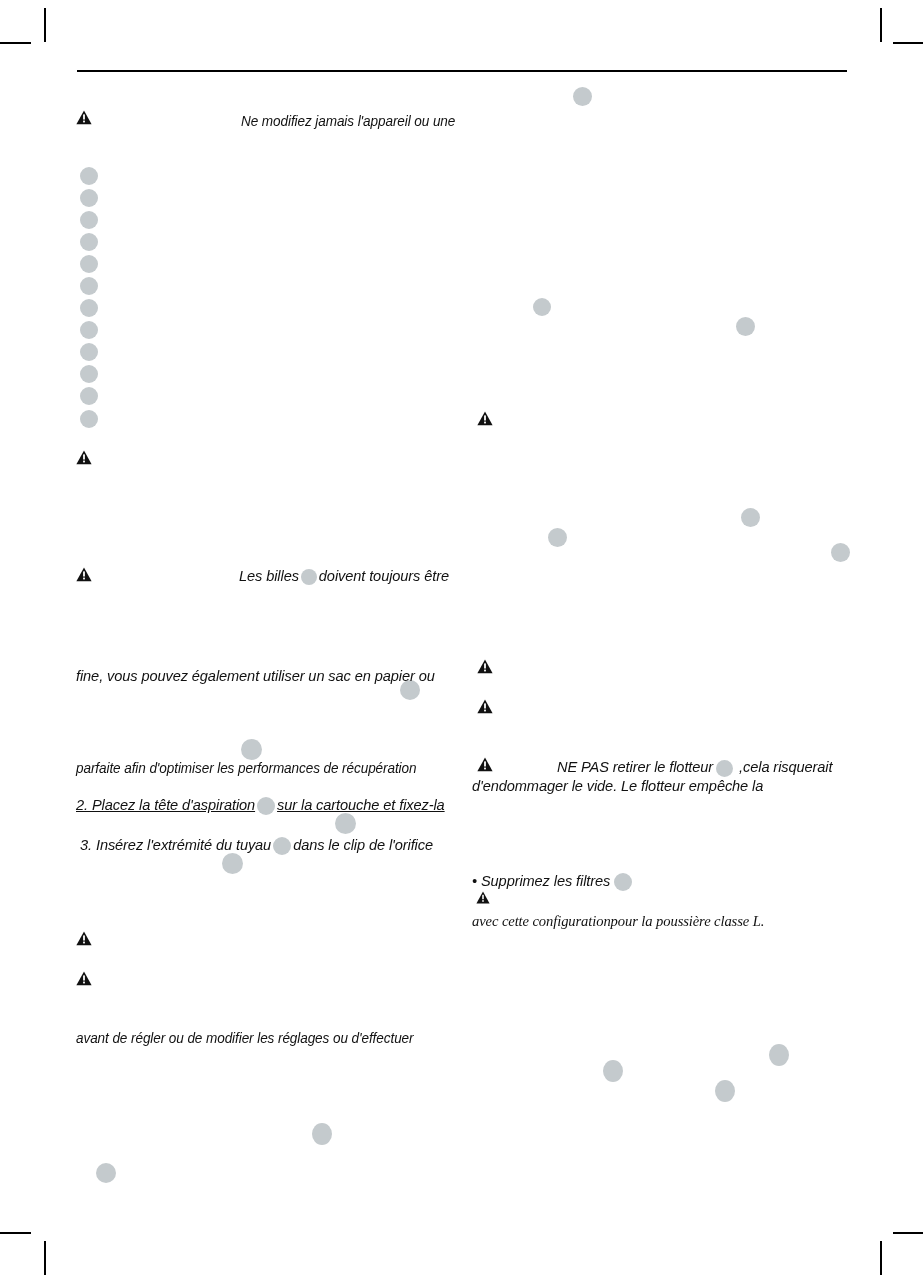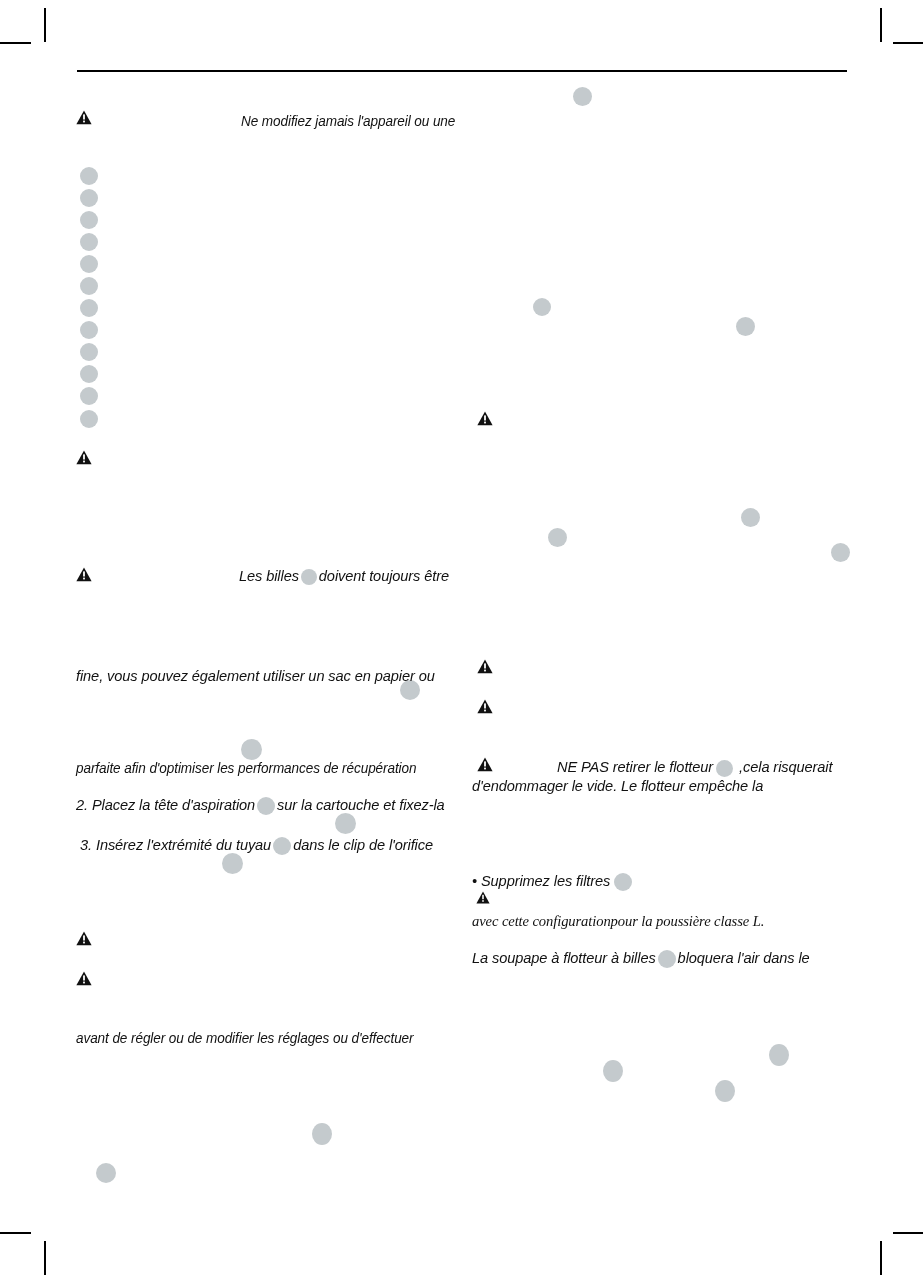--- a/index.html
+++ b/index.html
@@ -192,38 +192,35 @@
 
 
   <div class="txt" style="left:239px; top:567px;">
     <span>Les billes</span><span class="dot inline"></span><span>doivent toujours être</span>
   </div>
 
   <div class="txt" style="left:76px; top:643px;margin-top:24px;">fine, vous pouvez également utiliser un sac en papier ou</div>
 
   <div class="txt narrow" style="left:76px; top:759px;">parfaite afin d'optimiser les performances de récupération</div>
 
-  <div class="txt" style="left:76px; top:796px;">
+  <div class="txt" style="left:76px; top:796px;text-decoration:underline;">
     <span>2. Placez la tête d'aspiration</span><span class="dot inline" style="width:18px;height:18px;"></span><span>sur la cartouche et fixez-la</span>
   </div>
 
   <div class="txt" style="left:80px; top:836px;">
     <span>3. Insérez l'extrémité du tuyau</span><span class="dot inline" style="width:18px;height:18px;"></span><span>dans le clip de l'orifice</span>
   </div>
 
   <div class="txt narrow" style="left:76px; top:1029px;">avant de régler ou de modifier les réglages ou d'effectuer</div>
 
   <div class="txt" style="left:472px; top:777px;">d'endommager le vide. Le flotteur empêche la</div>
   <div class="txt" style="left:557px; top:758px;">
     <span>NE PAS retirer le flotteur</span><span class="dot inline" style="width:17px;height:17px;margin:0 6px 0 3px;"></span><span>,cela risquerait</span>
   </div>
 
   <div class="txt" style="left:472px; top:872px;">
     <span>• Supprimez les filtres</span><span class="dot inline" style="width:18px;height:18px;margin-left:4px;"></span>
   </div>
 
   <div class="txt" style="left:472px; top:912px;font-family:Liberation Serif, serif;">avec cette configurationpour la poussière classe L.</div>
 
-  <div class="txt" style="left:472px; top:949px;">
-    <span>La soupape à flotteur à billes</span><span class="dot inline" style="width:18px;height:18px;"></span><span>bloquera l'air dans le</span>
-  </div>
 
 </div>
 
 </body></html>

